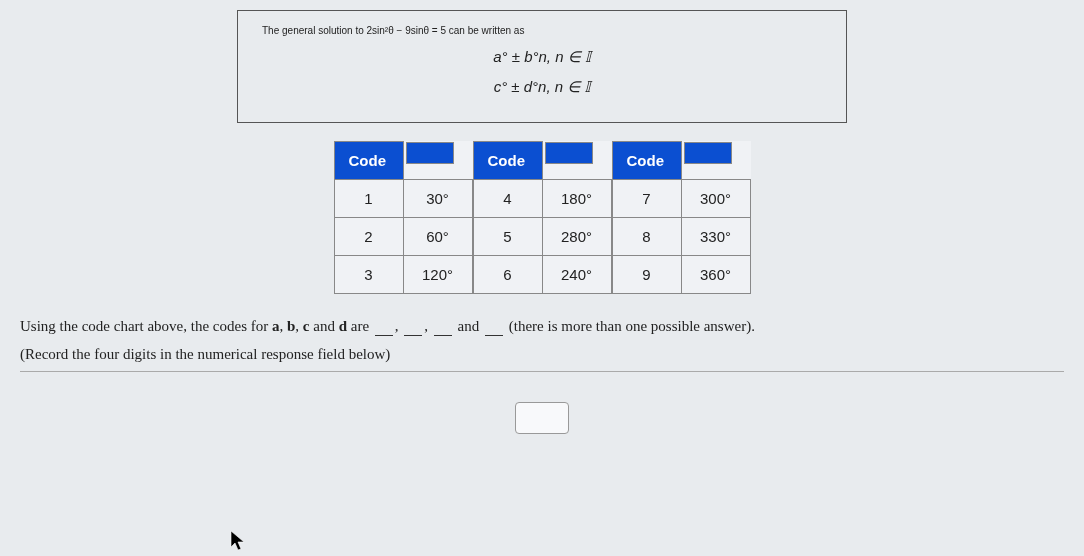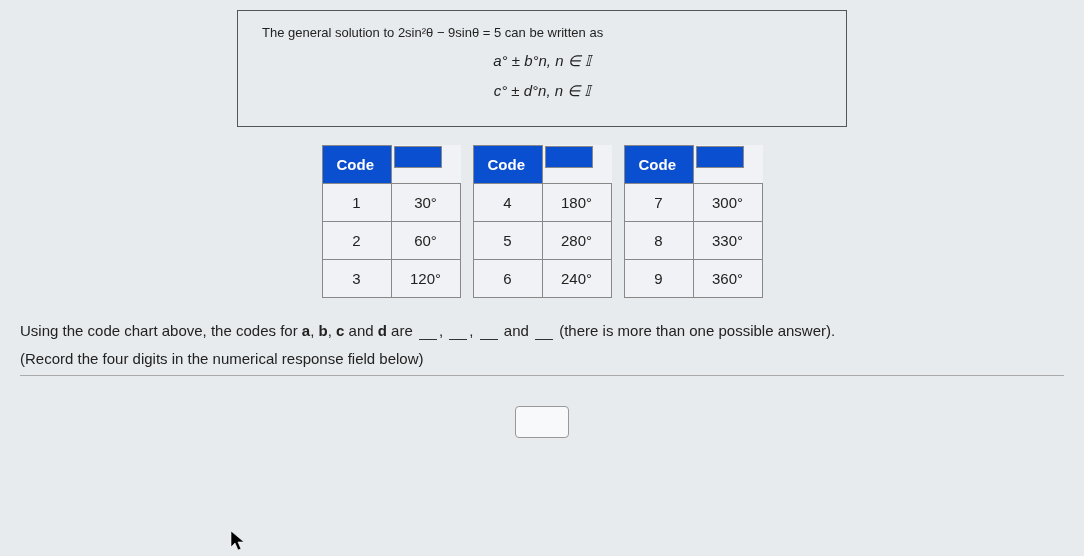--- a/index.html
+++ b/index.html
@@ -11,35 +11,34 @@
       color: #222;
     }
     .question-box {
       border: 1px solid #555;
       background: #e8ebee;
       padding: 14px 24px;
       width: 560px;
       margin: 0 auto 18px auto;
     }
     .question-box .line1 {
-      font-size: 13px;
+      font-size: 10px;
     }
     .question-box .formula {
       text-align: center;
       font-style: italic;
       margin: 12px 0;
     }
     .question-box .or {
       text-align: center;
       margin: 6px 0;
     }
     .codes-container {
       display: flex;
       justify-content: center;
-      gap: 12px;
       margin: 18px 0 24px 0;
     }
     table.code-table {
       border-collapse: collapse;
       background: #f0f2f5;
     }
     table.code-table th {
       background: #0b4fd1;
       color: #fff;
       text-align: left;
@@ -53,20 +52,21 @@
       border: 1px solid #888;
     }
     table.code-table td {
       border: 1px solid #888;
       padding: 10px 14px;
       text-align: center;
       min-width: 40px;
     }
     .instruction {
       margin: 10px 0 4px 0;
+      font-family: Liberation Serif, serif;
     }
     .blank {
       display: inline-block;
       min-width: 18px;
       border-bottom: 1px solid #333;
       margin: 0 2px;
     }
     .hr {
       border: none;
       border-top: 1px solid #aaa;

